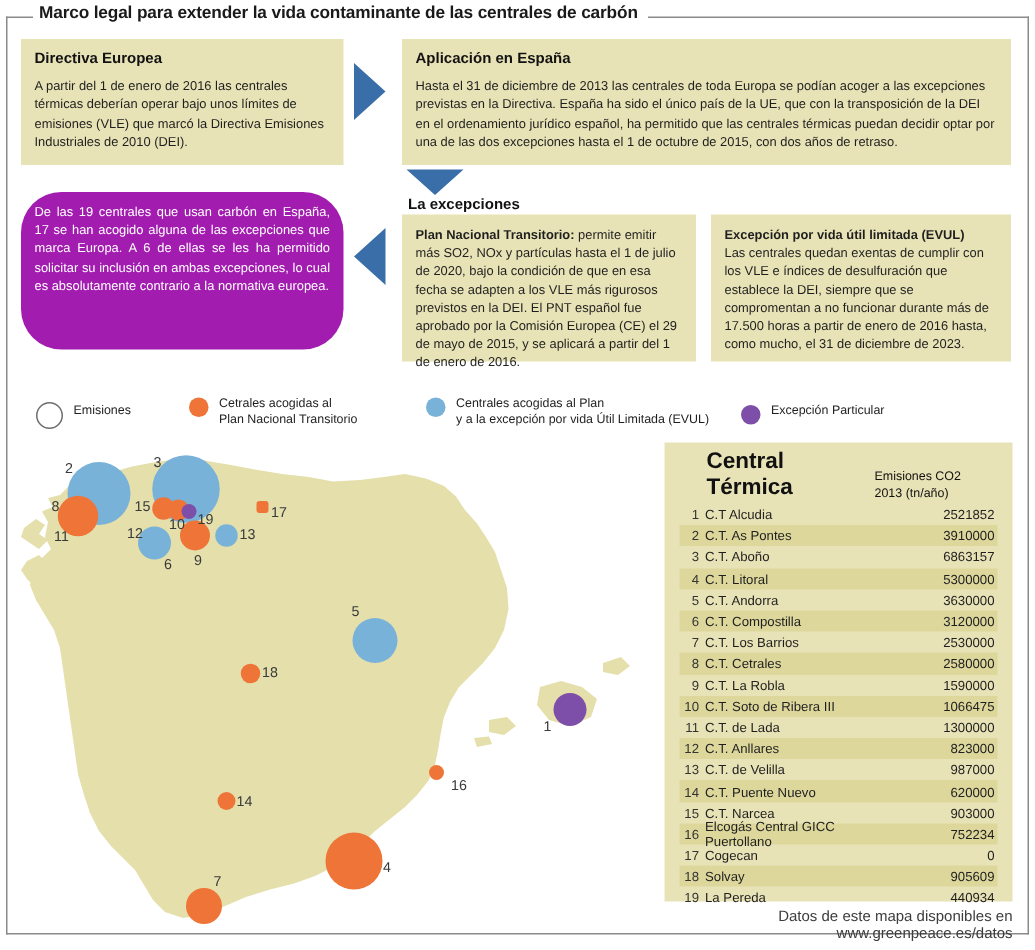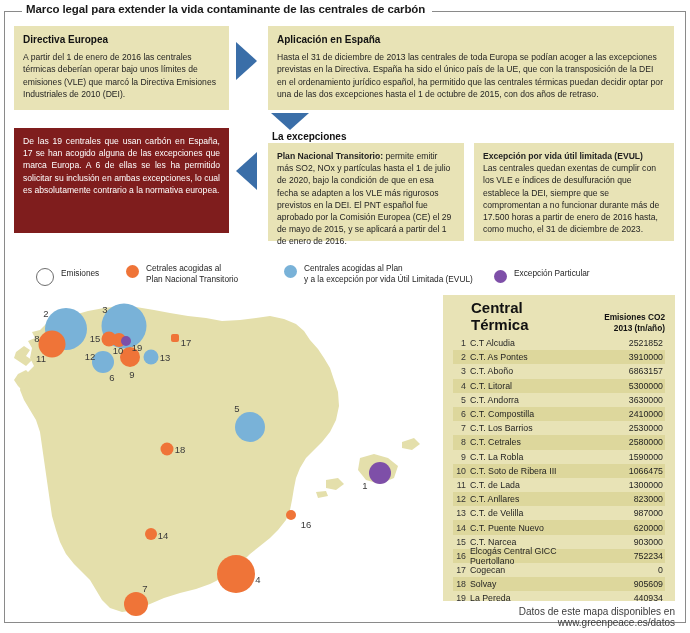--- a/index.html
+++ b/index.html
@@ -44,21 +44,21 @@
   }
 
   
   .box {
     position: absolute;
     padding: 7px 9px 8px 9px;
     font-size: 8.6px;
     line-height: 1.42;
   }
   .box.cream { background: #e8e3b6; color: #1f1f1f; }
-  .box.blue  { background: #7f1d1d; color: #ffffff; text-align: justify; }
+  .box.blue  { background: #a21caf; color: #ffffff; text-align: justify; border-radius: 27px; }
   .box h3 {
     margin: 0 0 4px 0;
     font-size: 10px; font-weight: bold; color: #121212;
   }
   .box p { margin: 0; }
   .box b { font-weight: bold; }
 
   #box-directiva  { left: 14px;  top: 26px;  width: 215px; height: 84px; }
   #box-aplicacion { left: 268px; top: 26px;  width: 406px; height: 84px; }
   #box-19         { left: 14px;  top: 128px; width: 215px; height: 105px; }
@@ -99,21 +99,21 @@
   .legend-item {
     position: absolute; display: flex; align-items: flex-start;
   }
   .legend-dot {
     border-radius: 50%; flex: 0 0 auto; margin-top: 2px;
   }
   .legend-text {
     font-size: 8.3px; line-height: 1.3; color: #1f1f1f; margin-left: 7px;
     white-space: pre-line;
   }
-  #legend-0 { left: 22px;  top: 6px; }
+  #legend-0 { left: 10px;  top: 6px; }
   #legend-1 { left: 112px; top: 1px; }
   #legend-2 { left: 270px; top: 1px; }
   #legend-3 { left: 480px; top: 6px; }
   .dot-emisiones {
     width: 18px; height: 18px; background: #ffffff;
     border: 1px solid #6e6e6e; margin-top: 0;
   }
   .dot-pnt  { width: 13px; height: 13px; background: #ef7438; }
   .dot-both { width: 13px; height: 13px; background: #79b2d8; }
   .dot-part { width: 13px; height: 13px; background: #7e4fa8; }
@@ -139,21 +139,21 @@
     padding: 8px 10px 6px 10px;
   }
   .tbl-head {
     display: flex; align-items: flex-end; height: 30px;
     margin-bottom: 3px;
   }
   .tbl-head .h-name {
     flex: 1; font-size: 15px; font-weight: bold; color: #111; padding-left: 18px;
   }
   .tbl-head .h-val {
-    width: 82px; text-align: right; font-size: 8.3px; font-weight: bold;
+    width: 82px; text-align: left; font-size: 8.3px; font-weight: normal;
     color: #111; line-height: 1.25; white-space: pre-line;
   }
   .tbl-row {
     display: flex; align-items: center; height: 14.2px;
     font-size: 8.8px; color: #1f1f1f;
   }
   .tbl-row.alt { background: #ddd79c; }
   .tbl-row .c-idx {
     width: 17px; text-align: right; padding-right: 4px; color: #333;
   }
@@ -322,21 +322,21 @@
         <div class="c-val">5300000</div>
       </div>
       <div class="tbl-row">
         <div class="c-idx">5</div>
         <div class="c-name">C.T. Andorra</div>
         <div class="c-val">3630000</div>
       </div>
       <div class="tbl-row alt">
         <div class="c-idx">6</div>
         <div class="c-name">C.T. Compostilla</div>
-        <div class="c-val">2410000</div>
+        <div class="c-val">3120000</div>
       </div>
       <div class="tbl-row">
         <div class="c-idx">7</div>
         <div class="c-name">C.T. Los Barrios</div>
         <div class="c-val">2530000</div>
       </div>
       <div class="tbl-row alt">
         <div class="c-idx">8</div>
         <div class="c-name">C.T. Cetrales</div>
         <div class="c-val">2580000</div>

